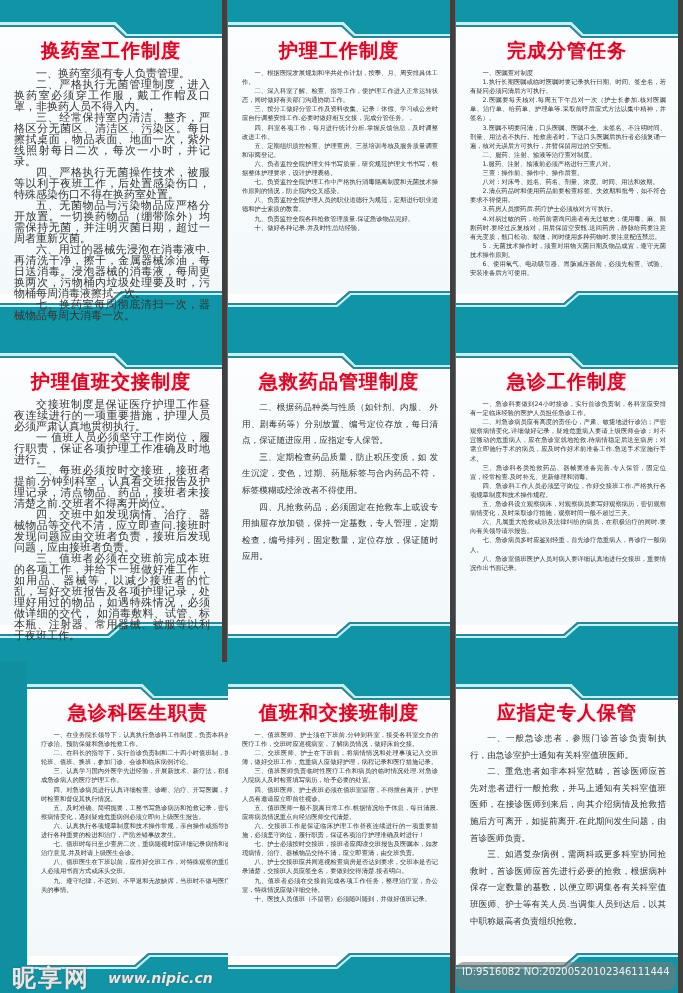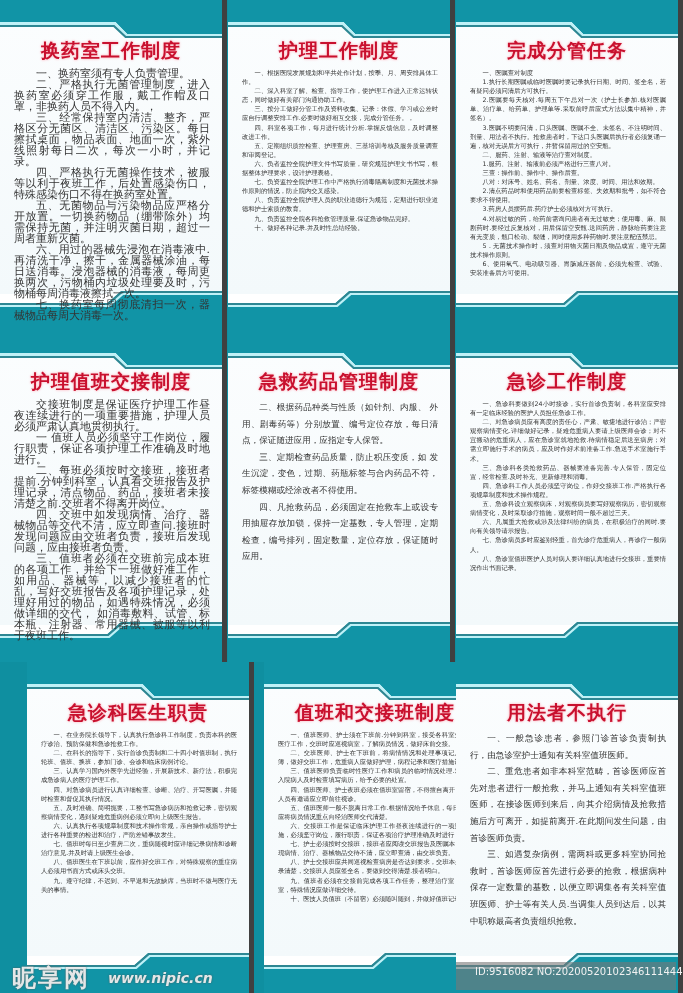--- a/index.html
+++ b/index.html
@@ -40,21 +40,21 @@
       font-family: "DejaVu Sans", sans-serif;
     }
     .watermark-url {
       position: absolute; left: 108px; top: 970px; font-size: 14px; font-weight: bold;
       font-style: italic; color: rgba(255,255,255,0.85); text-shadow: 0 0 2px #555;
       font-family: "DejaVu Sans", sans-serif;
     }
     .watermark-id {
       position: absolute; left: 456px; top: 962px; width: 220px; height: 28px;
       background: rgba(120,120,120,0.6); color: #f2f2f2; font-size: 10px; line-height: 20px;
-      padding-left: 19px; font-family: "DejaVu Sans", sans-serif; white-space: nowrap;
+      padding-left: 6px; font-family: "DejaVu Sans", sans-serif; white-space: nowrap; border-radius: 8px;
     }
   </style>
 </head>
 <body>
 
 <div class="grid" id="grid">
     <div class="panel" style="left: 0px; top: 0px;">
       <div class="body"></div>
       <svg class="top-shape" viewBox="0 0 227 40" preserveAspectRatio="none">
         <polygon points="0,0 227,0 227,34 130,34 118,22 0,22" fill="#1194a6"></polygon>
@@ -214,21 +214,21 @@
         <p>二、在科长的指导下，实行首诊负责制和二十四小时值班制，执行轮班、值班、换班，参加门诊、会诊和临床病例讨论。</p>
         <p>三、认真学习国内外医学先进经验，开展新技术、新疗法，积极完成急诊病人的医疗护理工作。</p>
         <p>四、对急诊病员进行认真详细检查、诊断、治疗、开写医嘱，并随时检查和督促其执行情况。</p>
         <p>五、及时准确、简明扼要，工整书写急诊病历和抢救记录，密切观察病情变化，遇到疑难危重病例必须立即向上级医生报告。</p>
         <p>六、认真执行各项规章制度和技术操作常规，亲自操作或指导护士进行各种重要的检进和治疗，严防差错事故发生。</p>
         <p>七、值班时每日至少查房二次，重病随视时应详细记录病情和诊断治疗意见.并及时请上级医生会诊。</p>
         <p>八、值班医生在下班以前，应作好交班工作，对特殊观察的重症病人必须用书面方式或床头交班。</p>
         <p>九、遵守纪律，不迟到、不早退和无故缺席，当班时不做与医疗无关的事情。</p>
       </div>
     </div>
-    <div class="panel" style="left: 228px; top: 662px; margin-left: 36px;">
+    <div class="panel" style="left: 228px; top: 662px;">
       <div class="body"></div>
       <svg class="top-shape" viewBox="0 0 227 40" preserveAspectRatio="none">
         <polygon points="0,0 227,0 227,34 130,34 118,22 0,22" fill="#1194a6"></polygon>
         <polygon points="0,22 118,22 130,34 227,34 227,36 129,36 117,25 0,25" fill="#bff1f7"></polygon>
         <polygon points="0,25 117,25 129,36 227,36 227,38 128,38 116,27 0,27" fill="#2d8793"></polygon>
       </svg>
       <svg class="bot-shape" viewBox="0 0 227 48" preserveAspectRatio="none">
         <polygon points="0,20 110,20 124,8 227,8 227,48 0,48" fill="#1194a6"></polygon>
         <polygon points="124,8 227,8 227,10 125,10 111,22 0,22 0,20 110,20" fill="#2d8793"></polygon>
         <polygon points="125,10 227,10 227,12 126,12 112,24 0,24 0,22 111,22" fill="#bff1f7"></polygon>
@@ -252,21 +252,21 @@
       <svg class="top-shape" viewBox="0 0 227 40" preserveAspectRatio="none">
         <polygon points="0,0 227,0 227,34 130,34 118,22 0,22" fill="#1194a6"></polygon>
         <polygon points="0,22 118,22 130,34 227,34 227,36 129,36 117,25 0,25" fill="#bff1f7"></polygon>
         <polygon points="0,25 117,25 129,36 227,36 227,38 128,38 116,27 0,27" fill="#2d8793"></polygon>
       </svg>
       <svg class="bot-shape" viewBox="0 0 227 48" preserveAspectRatio="none">
         <polygon points="0,20 110,20 124,8 227,8 227,48 0,48" fill="#1194a6"></polygon>
         <polygon points="124,8 227,8 227,10 125,10 111,22 0,22 0,20 110,20" fill="#2d8793"></polygon>
         <polygon points="125,10 227,10 227,12 126,12 112,24 0,24 0,22 111,22" fill="#bff1f7"></polygon>
       </svg>
-      <div class="title">用法者不执行</div>
+      <div class="title">应指定专人保管</div>
       <div class="content large">
         <p>一、一般急诊患者，参照门诊首诊负责制执行，由急诊室护士通知有关科室值班医师。</p>
         <p>二、重危患者如非本科室范畴，首诊医师应首先对患者进行一般抢救，并马上通知有关科室值班医师，在接诊医师到来后，向其介绍病情及抢救措施后方可离开，如提前离开.在此期间发生问题，由首诊医师负责。</p>
         <p>三、如遇复杂病例，需两科或更多科室协同抢救时，首诊医师应首先进行必要的抢救，根据病种保存一定数量的基数，以便立即调集各有关科室值班医师、护士等有关人员.当调集人员到达后，以其中职称最高者负责组织抢救。</p>
       </div>
     </div>
   </div>
 
 <div class="watermark-logo">昵享网</div>
 <div class="watermark-url">www.nipic.cn</div>

